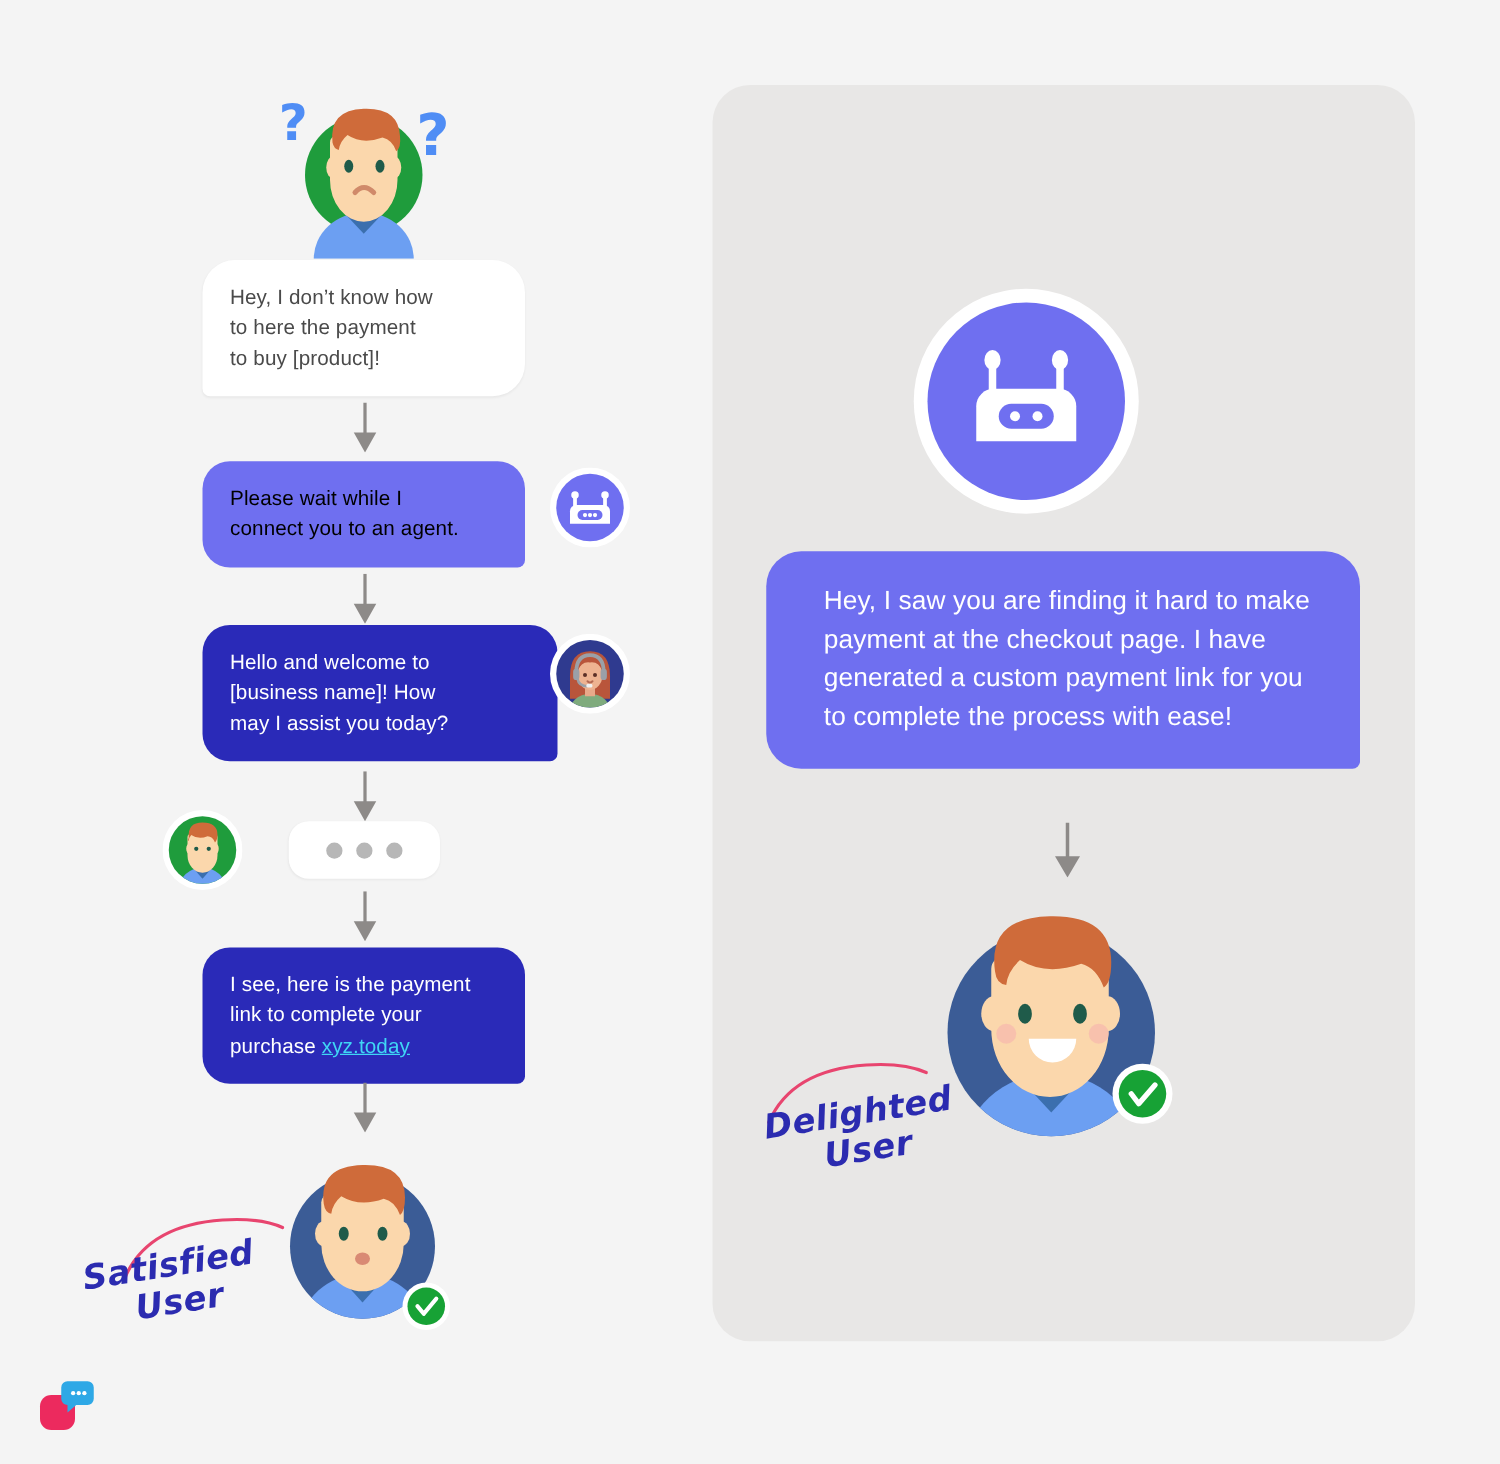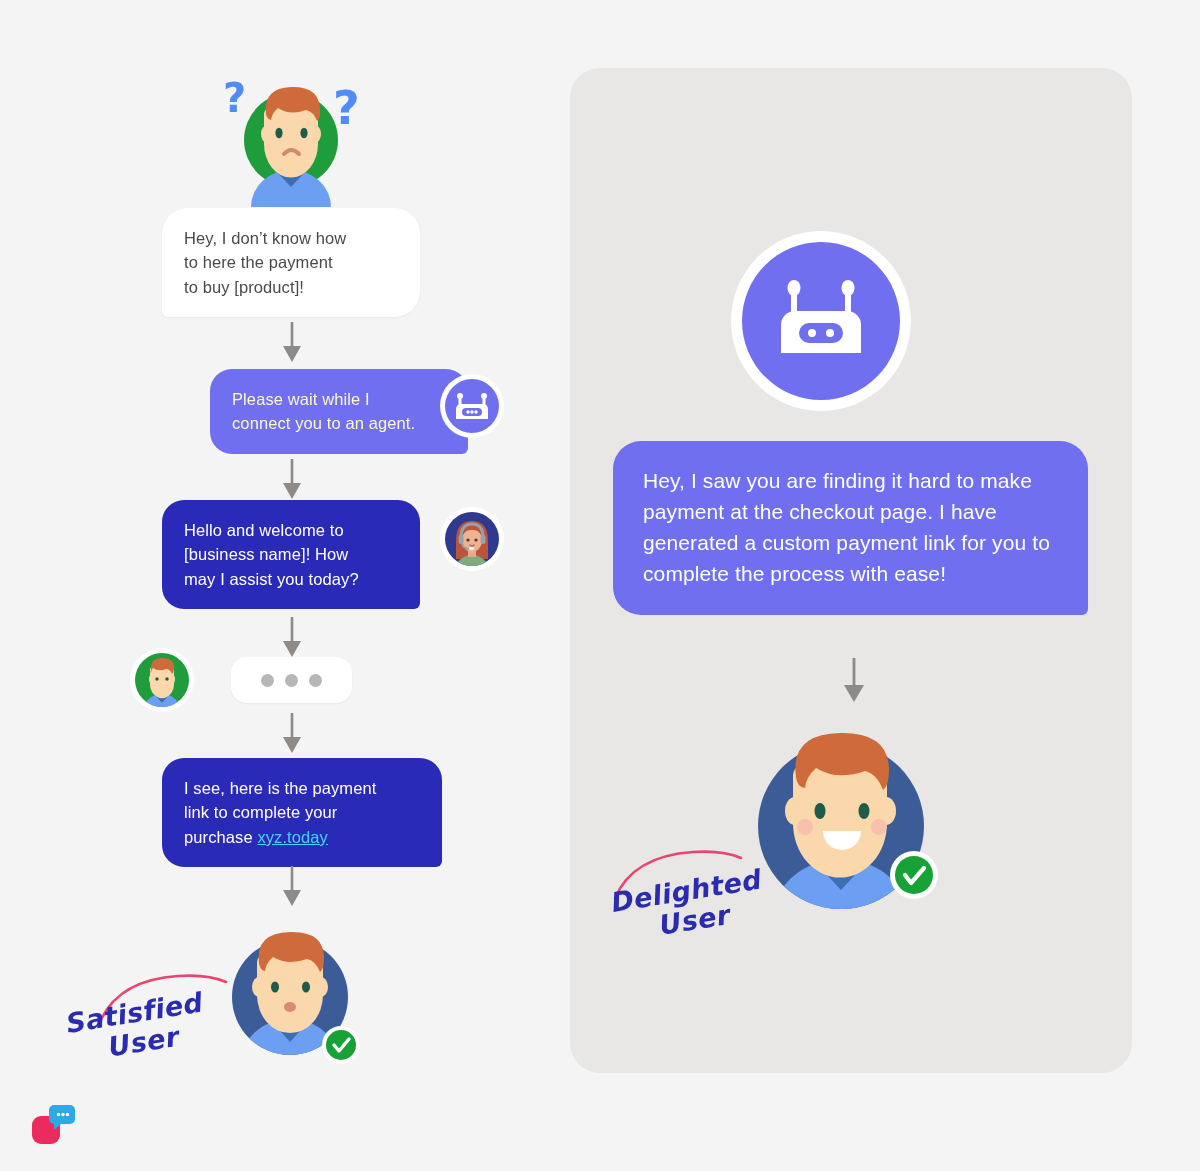--- a/index.html
+++ b/index.html
@@ -23,23 +23,22 @@
     white-space: pre-line;
   }
   .bubble.white {
     background: #ffffff;
     color: #4a4a4a;
     border-radius: 26px 26px 26px 6px;
     box-shadow: 0 1px 2px rgba(0,0,0,.05);
   }
   .bubble.lilac {
     background: #6f6ff0;
-    color: #fef9c3;
+    color: #000000;
     border-radius: 22px 22px 6px 22px;
-    margin-left: 48px;
   }
   .bubble.navy {
     background: #2a2ab8;
     color: #ffffff;
     border-radius: 22px 22px 6px 22px;
   }
   .bubble .lnk { color: #3fd6f5; text-decoration: underline; }
 
   .typing {
     position: absolute;
@@ -71,21 +70,21 @@
     width: 158px; height: 158px; border-radius: 50%;
     background: #6f6ff0;
     display: flex; align-items: center; justify-content: center;
   }
   .panel .rbubble {
     position: absolute; left: 43px; top: 373px;
     width: 475px;
     background: #6f6ff0;
     color: #fff;
     border-radius: 28px 28px 6px 28px;
-    padding: 24px 30px 26px 30px;
+    padding: 24px 30px 26px 46px;
     font-size: 21px;
     line-height: 1.48;
     letter-spacing: .1px;
   }
 
   
   .handnote {
     position: absolute;
     font-family: "DejaVu Sans", sans-serif;
     color: #2b2bb0;
@@ -156,21 +155,21 @@
       <circle cx="28" cy="38" r="1.7" fill="#fff"></circle>
       <circle cx="32" cy="38" r="1.7" fill="#fff"></circle>
       <circle cx="36" cy="38" r="1.7" fill="#fff"></circle>
     </svg>
 
     <svg class="arrow" style="left:281px; top:459px;" width="22" height="40" viewBox="0 0 22 40">
       <path d="M11 0 V26" stroke="#8d8a88" stroke-width="2.6"></path>
       <path d="M2 24 L11 40 L20 24 Z" fill="#8d8a88"></path>
     </svg>
 
-    <div class="bubble navy" style="left:162px; top:500px; width:258px;">Hello and welcome to
+    <div class="bubble navy" style="left:162px; top:500px; width:284px;">Hello and welcome to
 [business name]! How
 may I assist you today?</div>
 
     <svg style="position:absolute;left:440px;top:507px;" width="64" height="64" viewBox="0 0 64 64">
       <circle cx="32" cy="32" r="32" fill="#ffffff"></circle>
       <circle cx="32" cy="32" r="27" fill="#2f3a8f"></circle>
       <clipPath id="agclip">
           <circle cx="32" cy="32" r="27"></circle>
         </clipPath>
       <g clip-path="url(#agclip)">
@@ -225,21 +224,21 @@
         <circle cx="27" cy="31" r="1.7" fill="#1f5b4a"></circle>
         <circle cx="37" cy="31" r="1.7" fill="#1f5b4a"></circle>
       </g>
     </svg>
 
     <svg class="arrow" style="left:281px; top:713px;" width="22" height="40" viewBox="0 0 22 40">
       <path d="M11 0 V26" stroke="#8d8a88" stroke-width="2.6"></path>
       <path d="M2 24 L11 40 L20 24 Z" fill="#8d8a88"></path>
     </svg>
 
-    <div class="bubble navy" style="left:162px; top:758px; width:280px;"><span>I see, here is the payment
+    <div class="bubble navy" style="left:162px; top:758px; width:258px;"><span>I see, here is the payment
 link to complete your
 purchase </span><span class="lnk">xyz.today</span></div>
 
     <svg class="arrow" style="left:281px; top:866px;" width="22" height="40" viewBox="0 0 22 40">
       <path d="M11 0 V26" stroke="#8d8a88" stroke-width="2.6"></path>
       <path d="M2 24 L11 40 L20 24 Z" fill="#8d8a88"></path>
     </svg>
 
     <svg style="position:absolute;left:228px;top:925px;" width="132" height="140" viewBox="0 0 132 140">
       <circle cx="62" cy="72" r="58" fill="#3b5c96"></circle>

